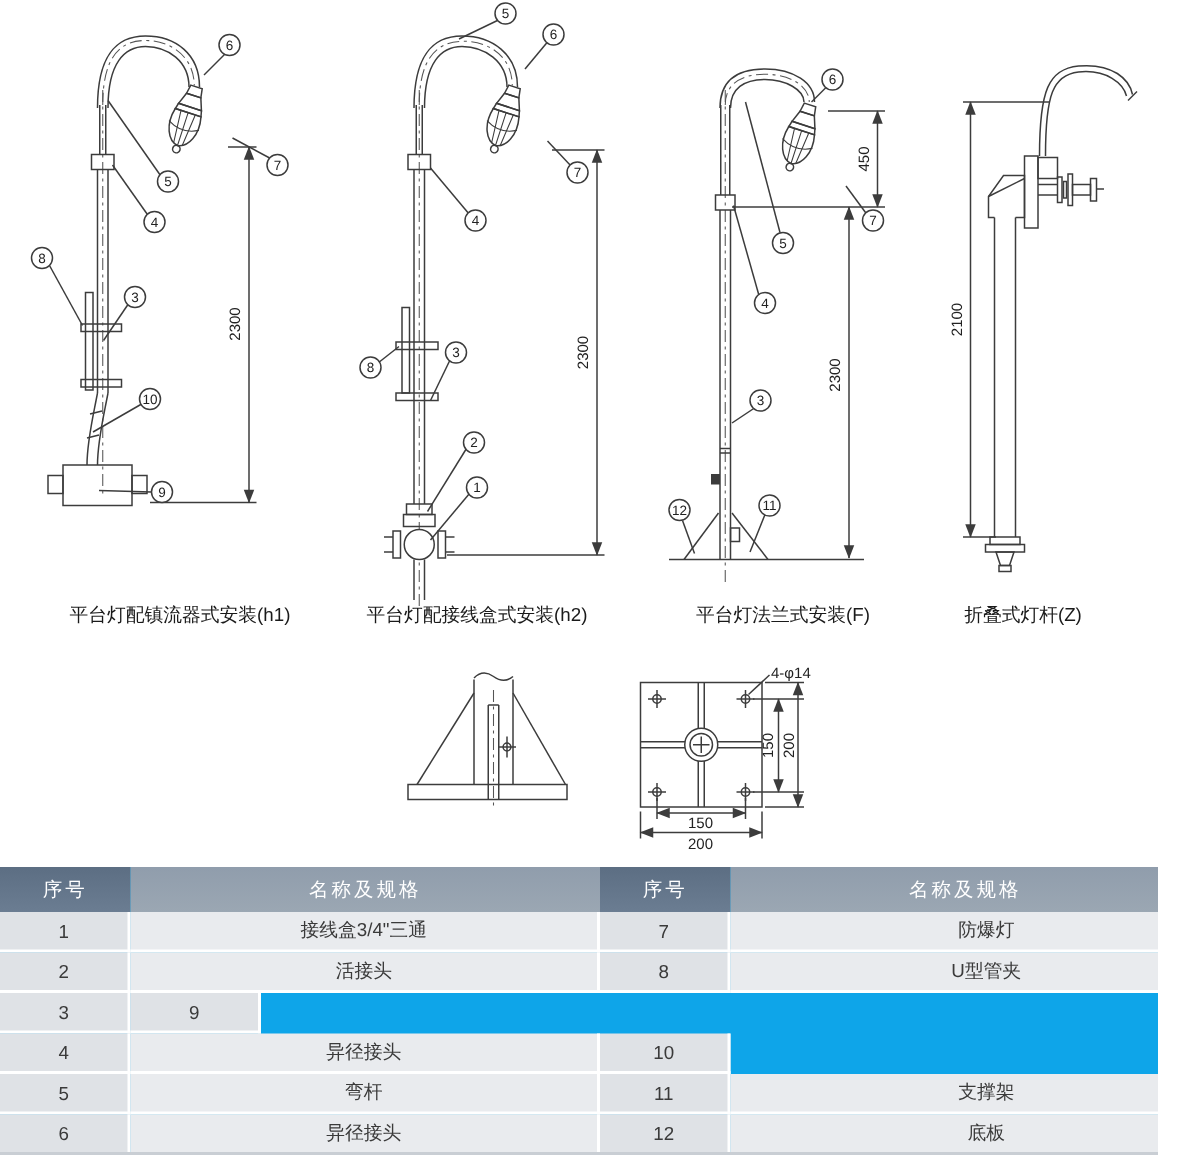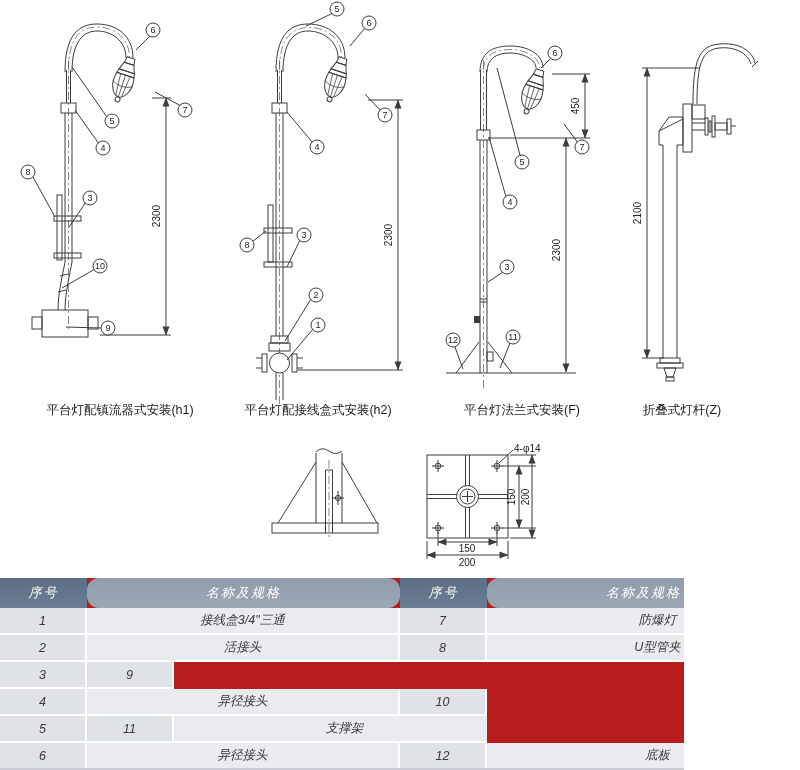--- a/index.html
+++ b/index.html
@@ -11,26 +11,26 @@
   #lampdef .thin{stroke-width:.7;}
   .fig .cl{stroke:#555;stroke-width:.7;stroke-dasharray:8 3 2 3;}
   .fig .wf{fill:#fff;}
   .fig .fill{fill:#3c3c3c;stroke:none;}
   .fig text{stroke:none;fill:#222;}
   .fig .cnum{font-size:9px;text-anchor:middle;}
   .fig .dim{font-size:10px;text-anchor:middle;}
   .fig .figlabel{font-size:12.5px;text-anchor:middle;fill:#1a1a1a;}
   .fig .small{font-size:10px;}
   
-  .parts-table{position:absolute;left:0;top:578px;width:684px;height:192px;background:#b91c1c;overflow:hidden;font-style:italic;}
+  .parts-table{position:absolute;left:0;top:578px;width:772px;height:192px;background:#0ea5e9;overflow:hidden;}
   .parts-table::after{content:"";position:absolute;left:0;bottom:0;width:100%;height:2px;background:#c9ced4;}
   .thead{display:flex;height:30px;}
   .th{display:flex;align-items:center;justify-content:center;color:#fff;font-size:13px;letter-spacing:2px;}
   .th.no{flex:0 0 87px;background:linear-gradient(180deg,#5c6e83,#6b7d92);}
-  .th.name{flex:0 0 313px;background:linear-gradient(180deg,#909dac,#9ba7b3);border-radius:12px;}
+  .th.name{flex:0 0 313px;background:linear-gradient(180deg,#909dac,#9ba7b3);}
   .trow{display:flex;height:27px;}
   .td{box-sizing:border-box;border-bottom:2px solid #fff;border-right:2px solid #fff;
       display:flex;align-items:center;justify-content:center;font-size:12.5px;color:#3a3a3a;}
   .td.no{flex:0 0 87px;background:#dfe2e6;}
   .td.name{flex:0 0 313px;background:#e9ebee;}
   .td.last{border-right:none;padding-left:28px;}
 </style>
 </head>
 <body>
 
@@ -416,20 +416,21 @@
     <div class="td no">3</div>
     <div class="td no">9</div>
   </div>
   <div class="trow">
     <div class="td no">4</div>
     <div class="td name">异径接头</div>
     <div class="td no">10</div>
   </div>
   <div class="trow">
     <div class="td no">5</div>
+    <div class="td name">弯杆</div>
     <div class="td no">11</div>
     <div class="td name last">支撑架</div>
   </div>
   <div class="trow">
     <div class="td no">6</div>
     <div class="td name">异径接头</div>
     <div class="td no">12</div>
     <div class="td name last">底板</div>
   </div>
 </div>

